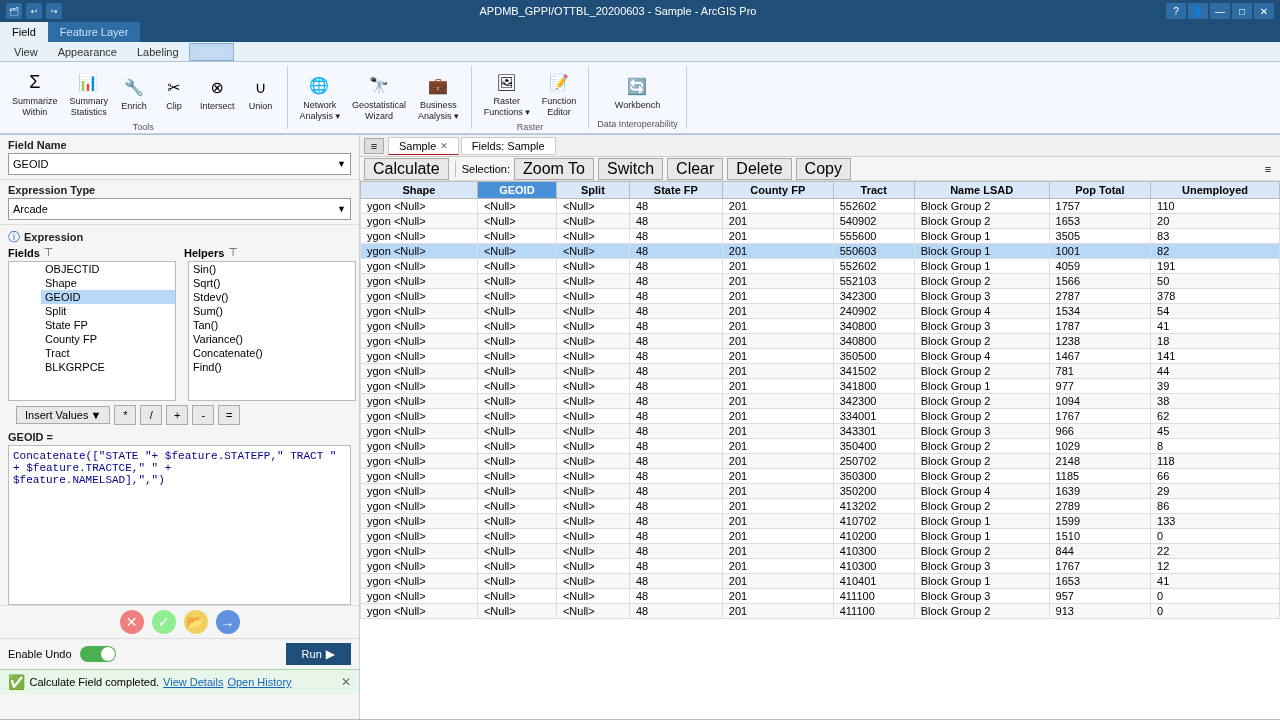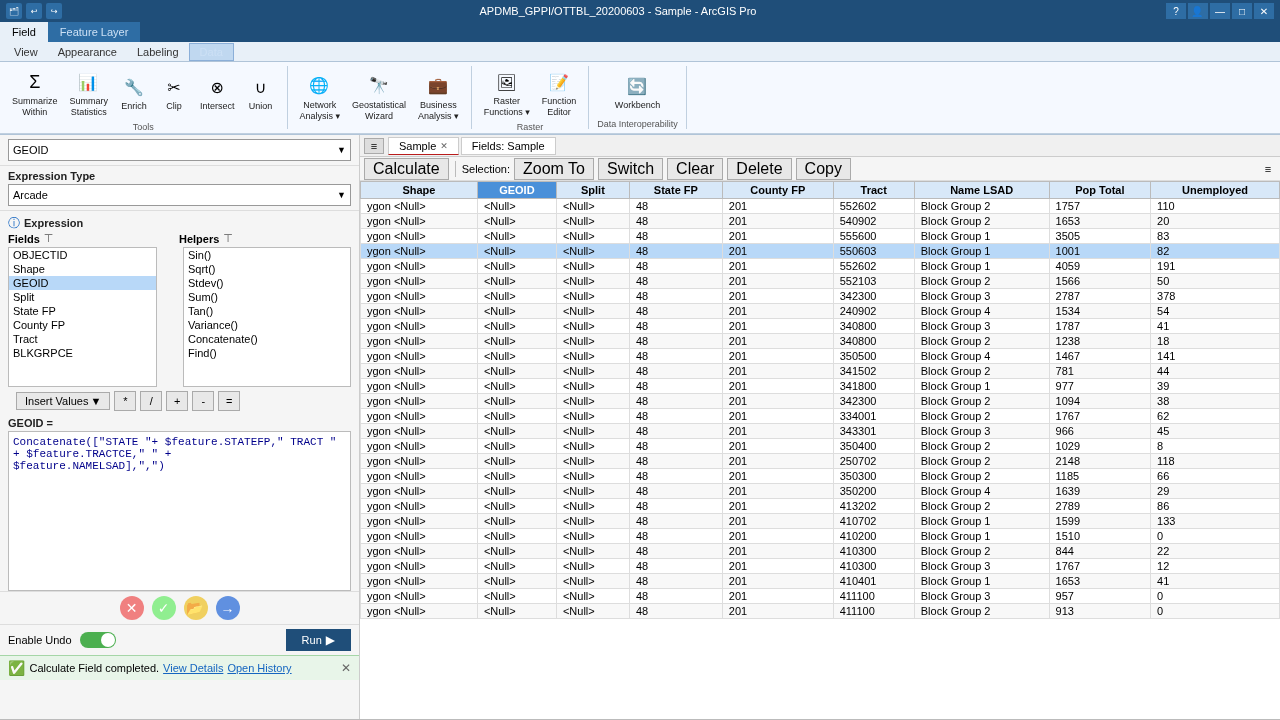--- a/index.html
+++ b/index.html
@@ -142,26 +142,27 @@
       right: 4px;
       font-size: 9px;
     }
     .filter-icon {
       font-size: 11px;
       cursor: pointer;
       color: #555;
     }
 
     .fields-list {
-      width: 149px;
+      width: 168px;
       height: 140px;
       border: 1px solid #bbb;
       background: white;
       overflow-y: auto;
       font-size: 11px;
+      padding-left: 32px;
     }
     .fields-list-item {
       padding: 1px 4px;
       cursor: pointer;
     }
 
     .helpers-list {
       width: 168px;
       height: 140px;
       border: 1px solid #bbb;
@@ -517,20 +518,21 @@
       <div class="ribbon-group-label">Data Interoperability</div>
     </div>
   </div>
 </div>
 
 <div class="main-layout">
 
   <div class="left-panel">
 
     <div class="panel-section">
+      <div class="panel-label">Field Name</div>
       <div class="panel-select">
         <span>GEOID</span>
         <span class="panel-select-arrow">▼</span>
       </div>
     </div>
 
     <div class="panel-section">
       <div class="panel-label">Expression Type</div>
       <div class="panel-select">
         <span>Arcade</span>

